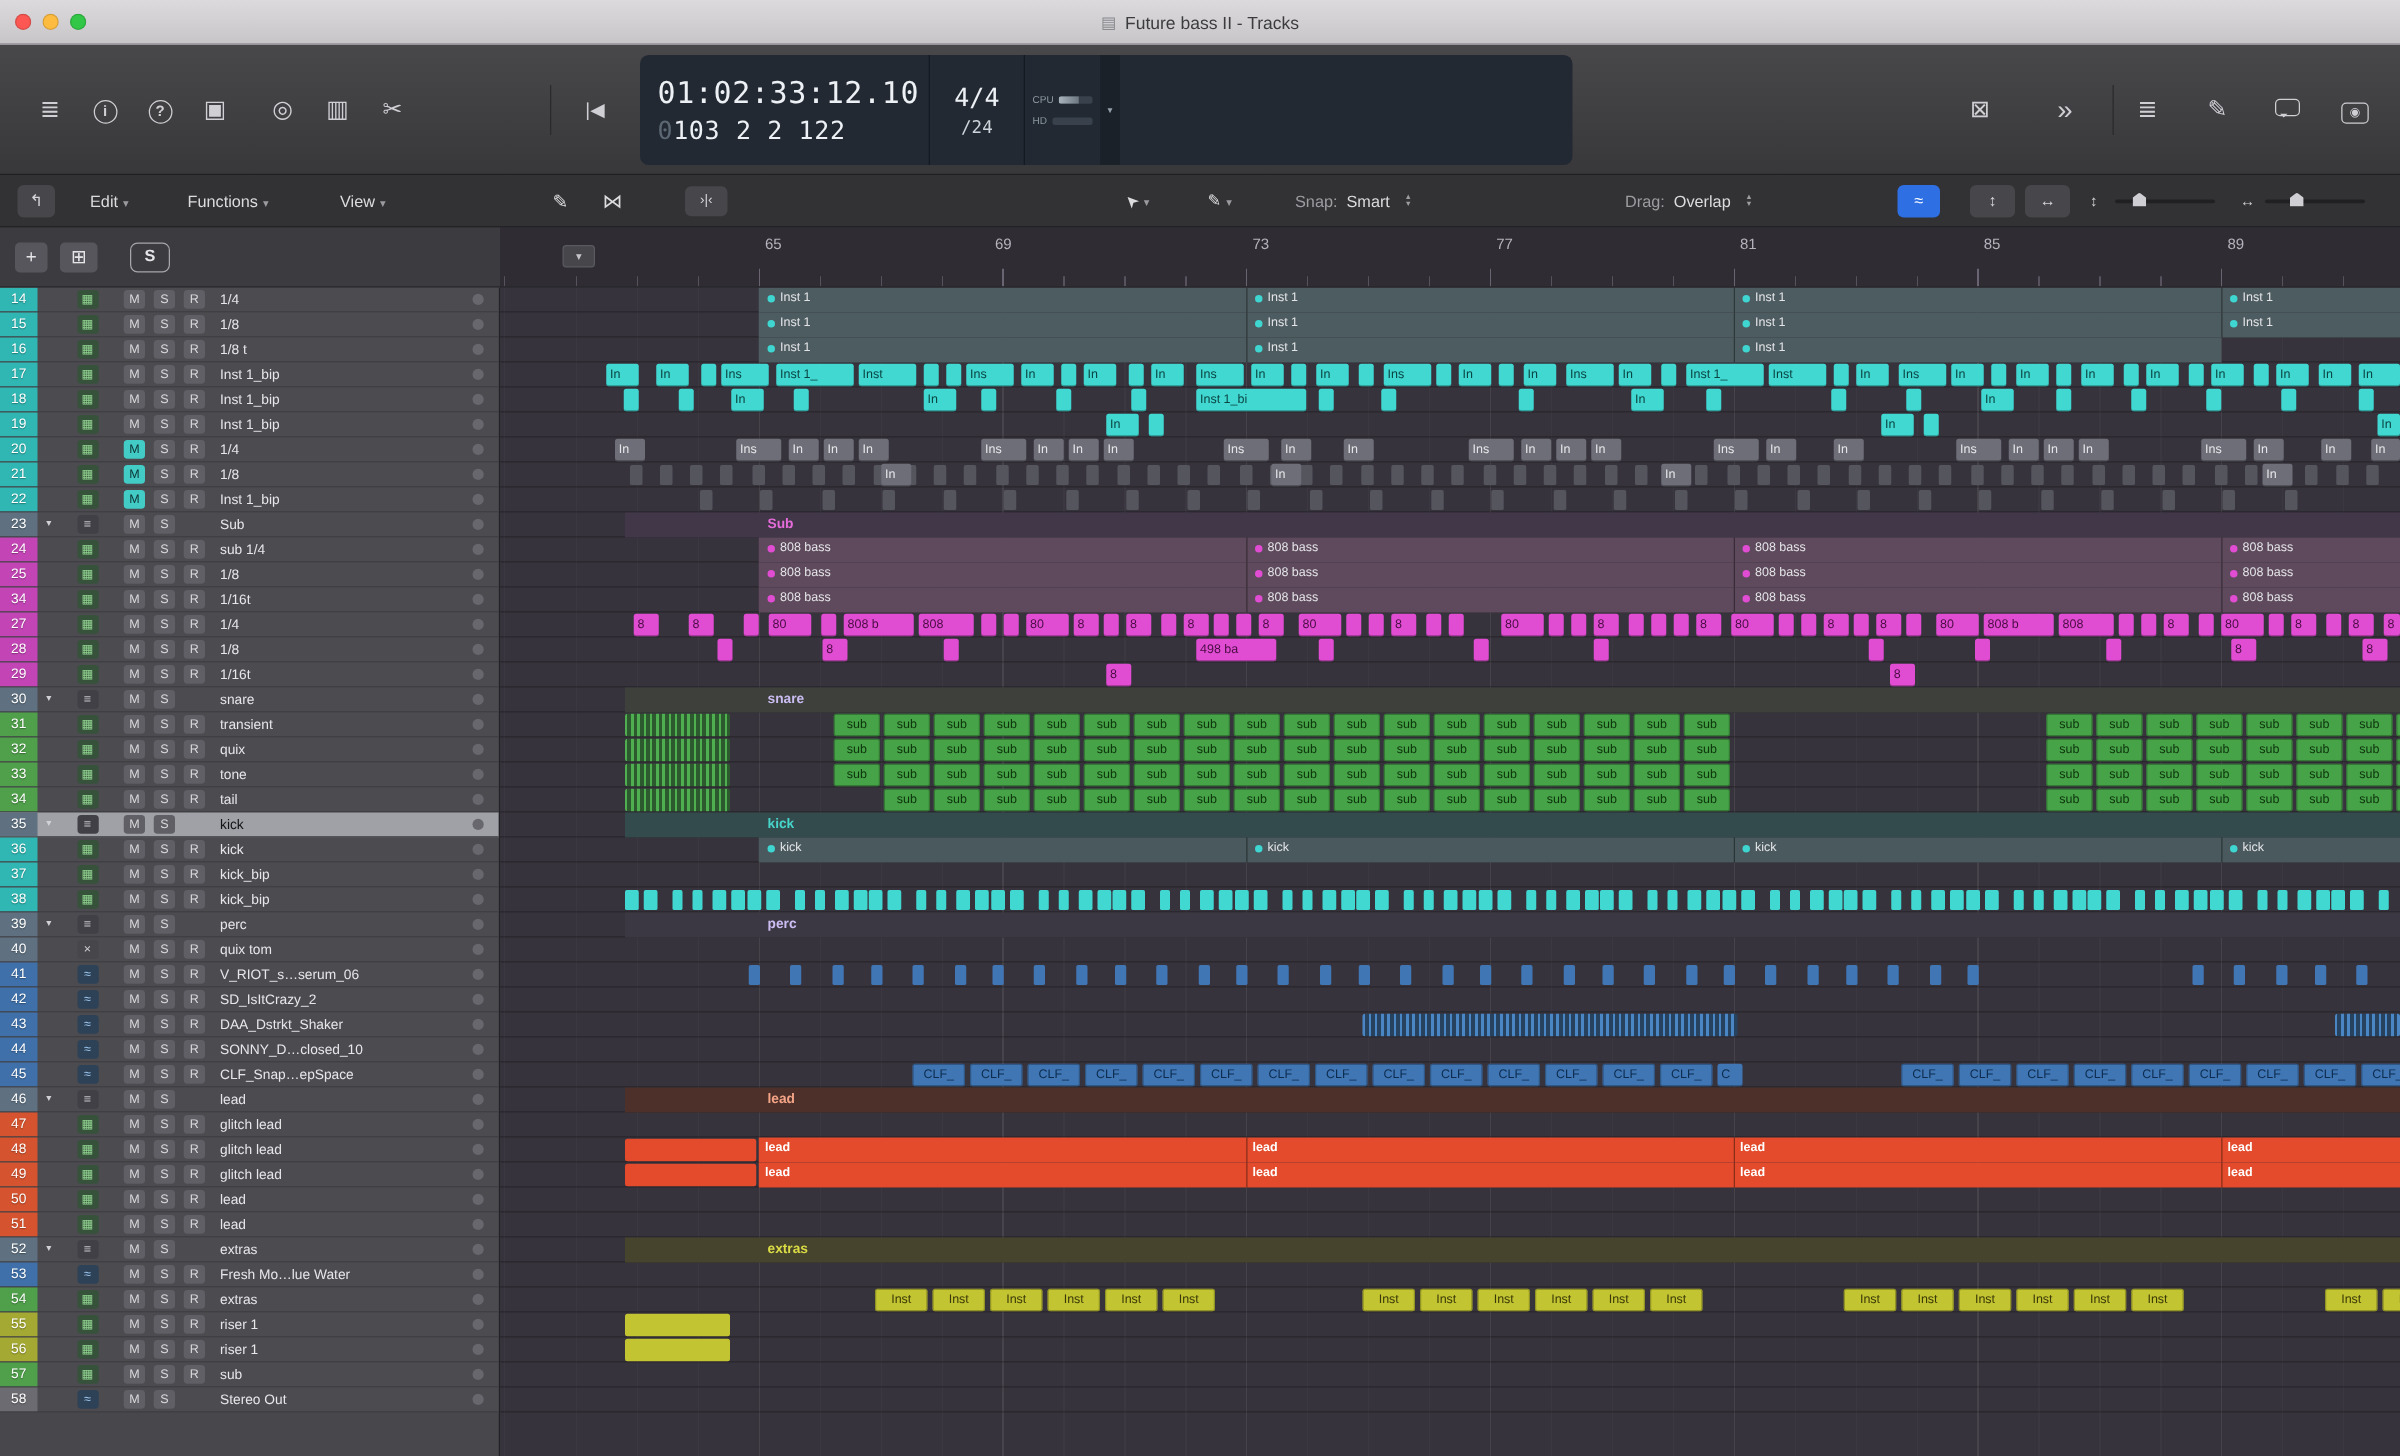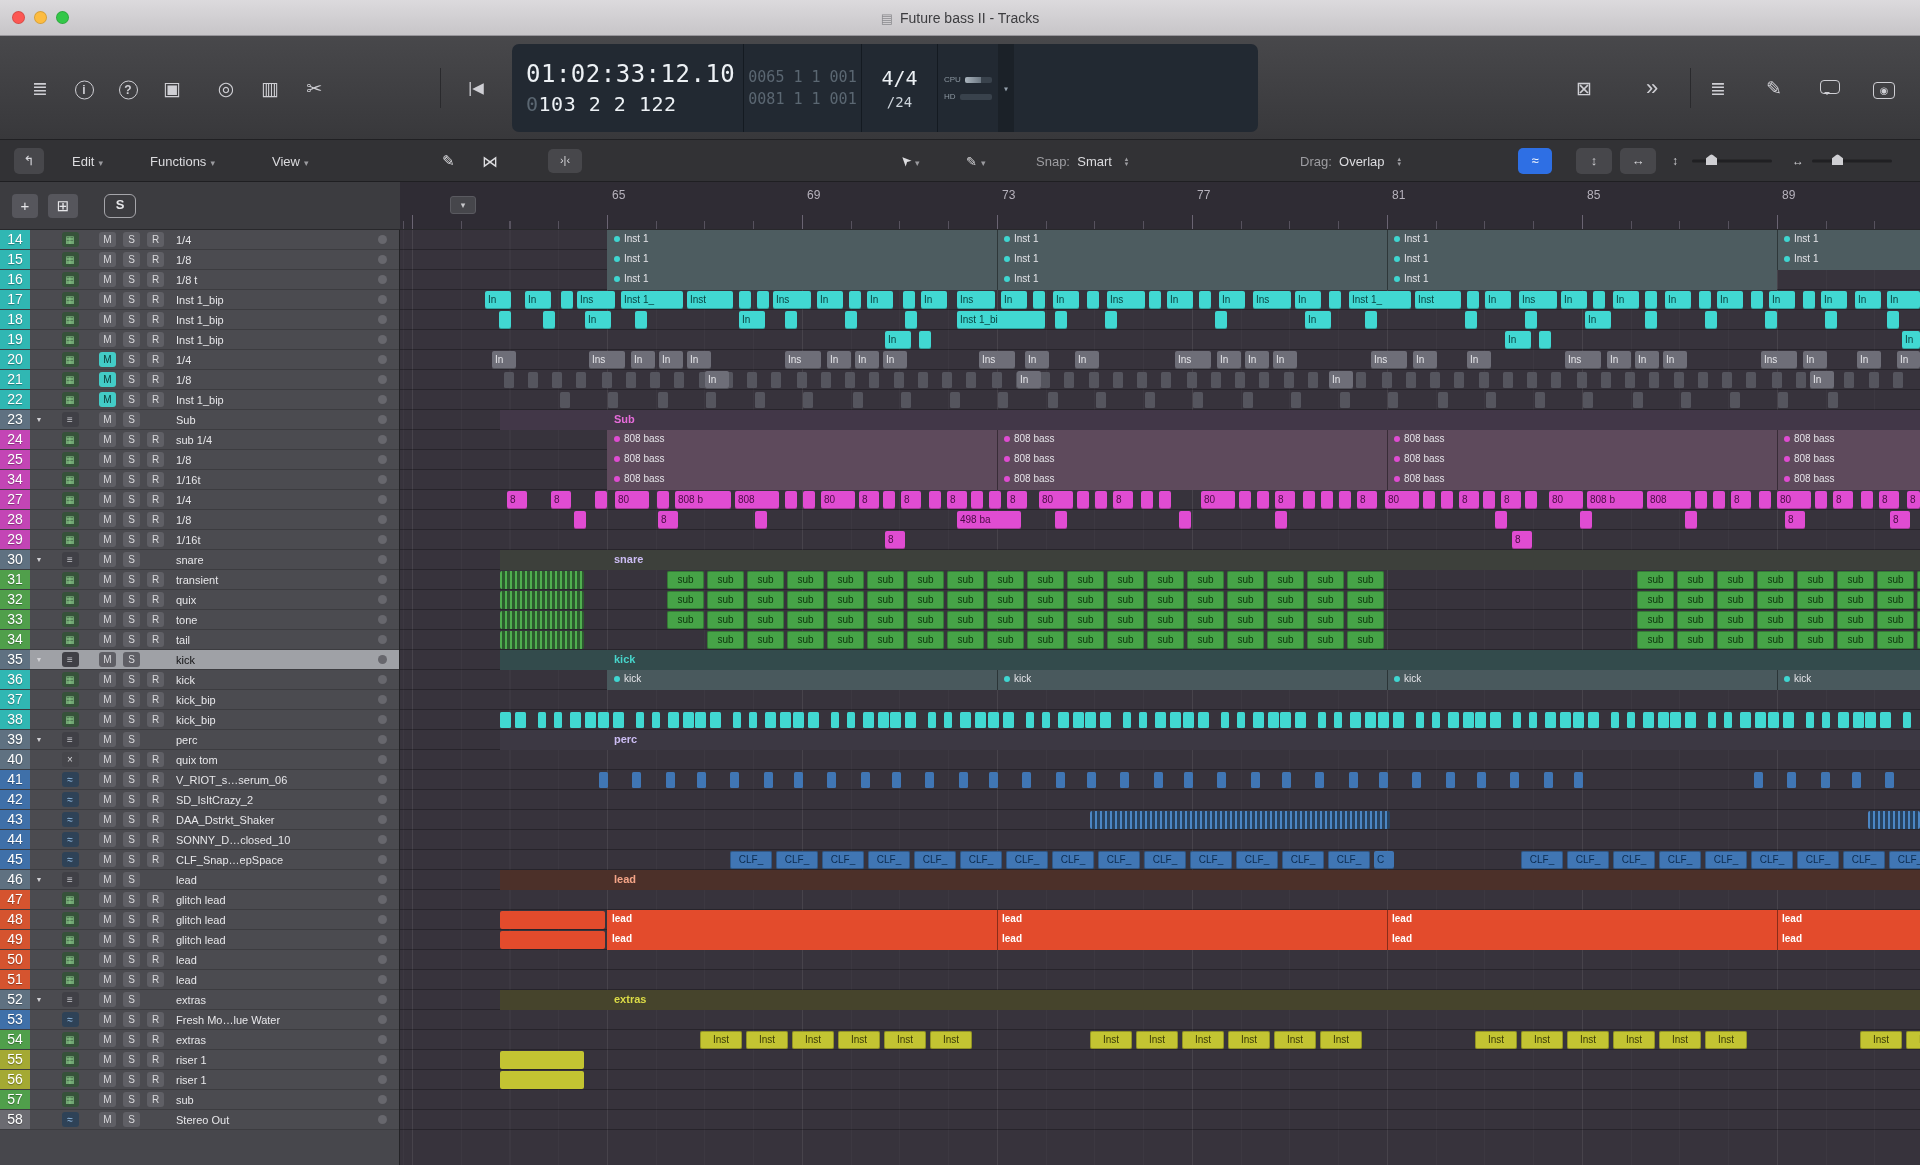--- a/index.html
+++ b/index.html
@@ -76,21 +76,21 @@
     background:repeating-linear-gradient(90deg,#6a6472 0 1px,transparent 1px 195px); background-position:12px 0; }
   .rconfig { position:absolute; left:50px; top:14px; width:26px; height:18px; background:#46464b; border:1px solid #5a5a60;
     border-radius:3px; color:#c6c6ca; font-size:9px; text-align:center; line-height:16px; }
 
   
   .main { position:absolute; top:230px; left:0; right:0; bottom:0; display:flex; overflow:hidden; }
   .headers { width:400px; background:#47474c; overflow:hidden; border-right:1px solid #232326; }
   .trow { height:20px; border-bottom:1px solid #3c3c40; display:flex; align-items:center; background:#4b4b50; }
   .trow.sel { background:#9fa1a6; }
   .trow.sel .tname { color:#131315; }
-  .tnum { width:30px; height:100%; color:#fff; font-size:14px; text-align:center; line-height:19px;
+  .tnum { width:30px; height:100%; color:#fff; font-size:11px; text-align:center; line-height:19px;
     text-shadow:0 1px 1px rgba(0,0,0,.35); flex:none; }
   .tdisc { width:18px; text-align:center; font-size:7px; color:#d2d2d6; flex:none; }
   .ticell { width:44px; flex:none; display:flex; justify-content:center; }
   .ticon { width:17px; height:15px; border-radius:3px; font-size:10px; line-height:15px; text-align:center; }
   .tb { width:17px; height:15px; margin-left:7px; border-radius:3px; background:#5f5f65; color:#d9d9dc;
     font-size:10px; line-height:15px; text-align:center; flex:none; }
   .tb.on { background:#43cbc6; color:#0c3534; }
   .tb.ph { visibility:hidden; }
   .tname { margin-left:12px; font-size:11px; color:#e7e7ea; white-space:nowrap; overflow:hidden; flex:1; }
   .tdot { width:9px; height:9px; border-radius:50%; background:#67676d; margin-right:12px; flex:none; }
@@ -141,24 +141,20 @@
     <div class="tbicon" style="left:208px">◎</div>
     <div class="tbicon" style="left:252px">▥</div>
     <div class="tbicon" style="left:296px">✂</div>
     <div class="tbsep" style="left:440px"></div>
     <div class="tbicon" style="left:458px;font-size:15px">|◀</div>
 
     <div class="lcd">
       <div class="lcdcol lc-time">
         <div class="big">01:02:33:12.10</div>
         <div class="big2"><span class="dim">0</span><span>103 2 2 122</span></div>
-      </div>
-      <div class="lcdcol lc-loc">
-        <div class="locline">0065 1 1 001</div>
-        <div class="locline">0081 1 1 001</div>
       </div>
       <div class="lcdcol lc-sig">
         <div class="sig1">4/4</div>
         <div class="sig2">/24</div>
       </div>
       <div class="lcdcol lc-cpu" style="border-right:none">
         <div class="meter">
             <span class="mlab">CPU</span>
             <span class="mbar">
               <span class="mfill"></span>
@@ -224,21 +220,21 @@
     <div class="hb" style="left:12px;width:26px">+</div>
     <div class="hb" style="left:48px;width:30px">⊞</div>
     <div class="hb hbS" style="left:104px;width:32px">S</div>
   </div>
 
   <div class="rulerbar">
     <div class="rticks1"></div>
     <div class="rticks2"></div>
     <div class="rconfig">▾</div>
   <div class="rnum" style="left: 212px;">65</div>
-      <div class="rnum" style="left: 407px;">69</div>
+      <div class="rnum" style="left: 396px;">69</div>
       <div class="rnum" style="left: 602px;">73</div>
       <div class="rnum" style="left: 797px;">77</div>
       <div class="rnum" style="left: 992px;">81</div>
       <div class="rnum" style="left: 1187px;">85</div>
       <div class="rnum" style="left: 1382px;">89</div>
     </div>
 
   <div class="main">
     <div class="headers">
         <div class="trow">

